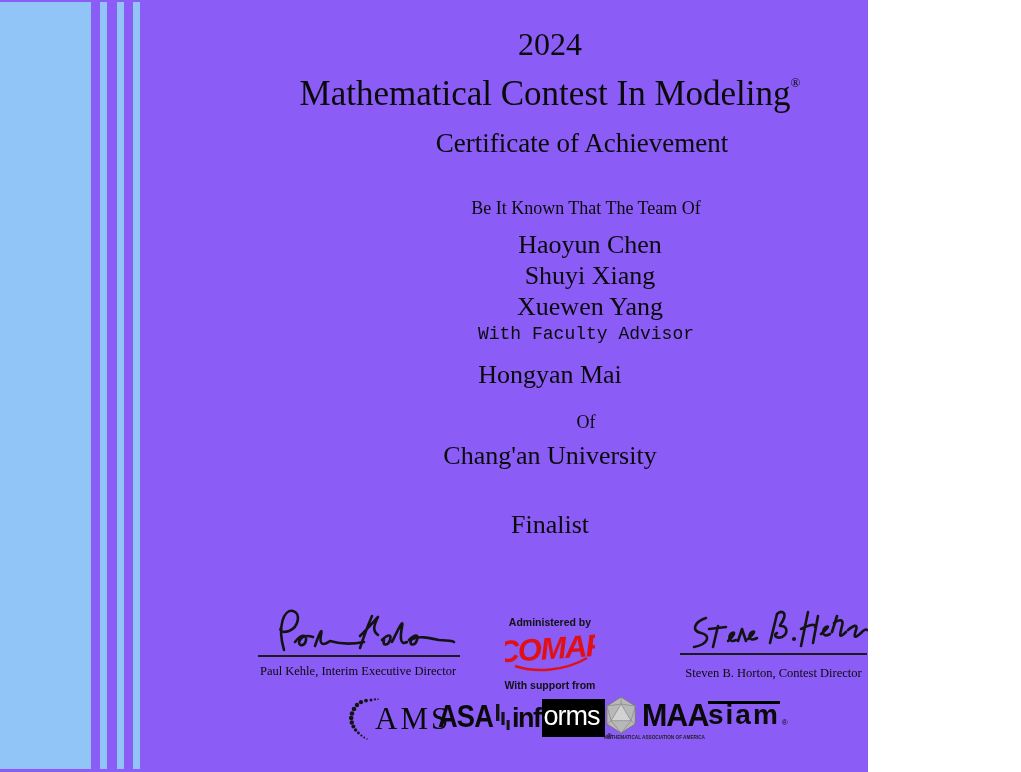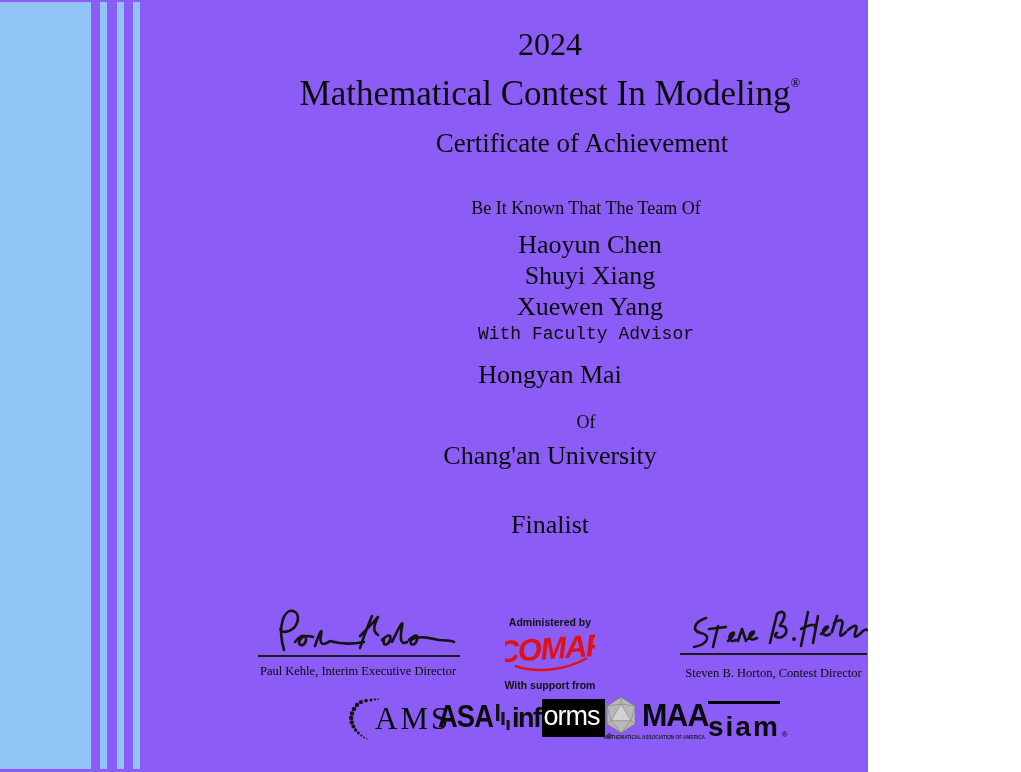--- a/index.html
+++ b/index.html
@@ -65,21 +65,21 @@
   .informs-prefix { font-weight:bold; font-size:27px; letter-spacing:-1.5px; }
   .informs-box { background:#000; color:#fff; font-weight:normal; font-size:27px;
                  letter-spacing:-1px; padding:2px 5px 5px 2px; margin-left:1px; }
   .informs-reg { position:absolute; right:-8px; bottom:-4px; font-size:7px; }
   .maa { left:604px; top:695px; width:108px; text-align:left; }
   .maa-row { display:flex; align-items:center; }
   .maa-text { font-weight:bold; font-size:32px; letter-spacing:-1px; transform:scaleX(0.95); transform-origin:left; margin-left:4px; }
   .maa-caption { font-weight:bold; font-size:6px; white-space:nowrap; transform:scale(0.78,0.8); transform-origin:left top; margin-top:0; color:#222; }
   .siam { left:708px; top:701px; display:flex; align-items:flex-end; }
   .siam-text { font-weight:bold; font-size:28px; letter-spacing:2px; line-height:0.82;
-               border-top:3.5px solid #000; padding-top:12px; }
+               border-top:3.5px solid #000; padding-top:0; }
   .siam-reg { font-size:8px; margin-left:2px; }
   .reg-small { font-size:8px; }
 </style>
 </head>
 <body>
 
 <div class="page">
 
   <div class="band band-main"></div>
   <div class="band stripe1"></div>

